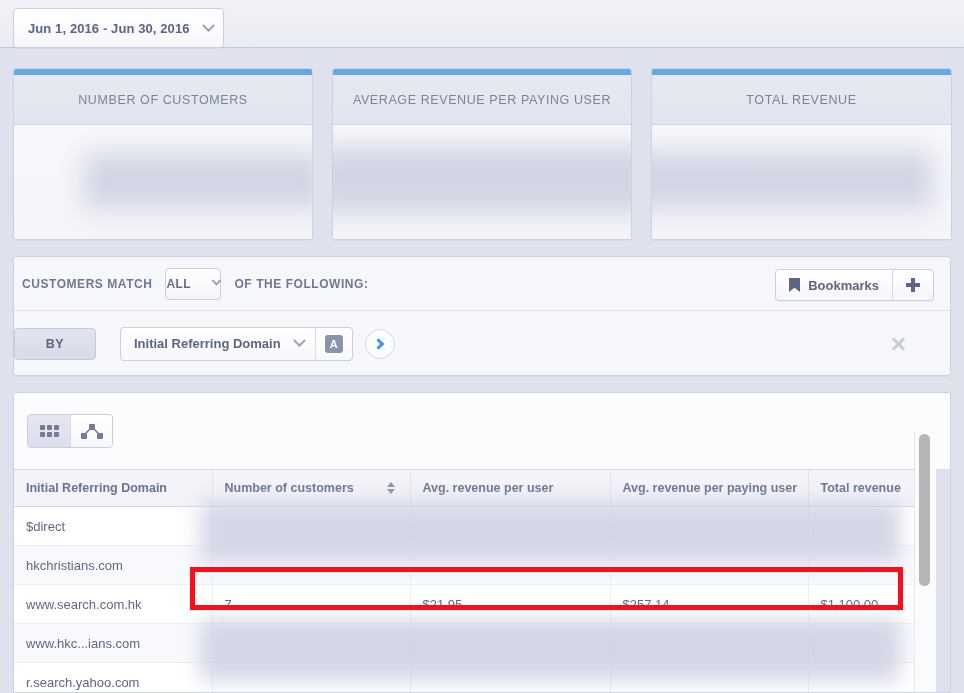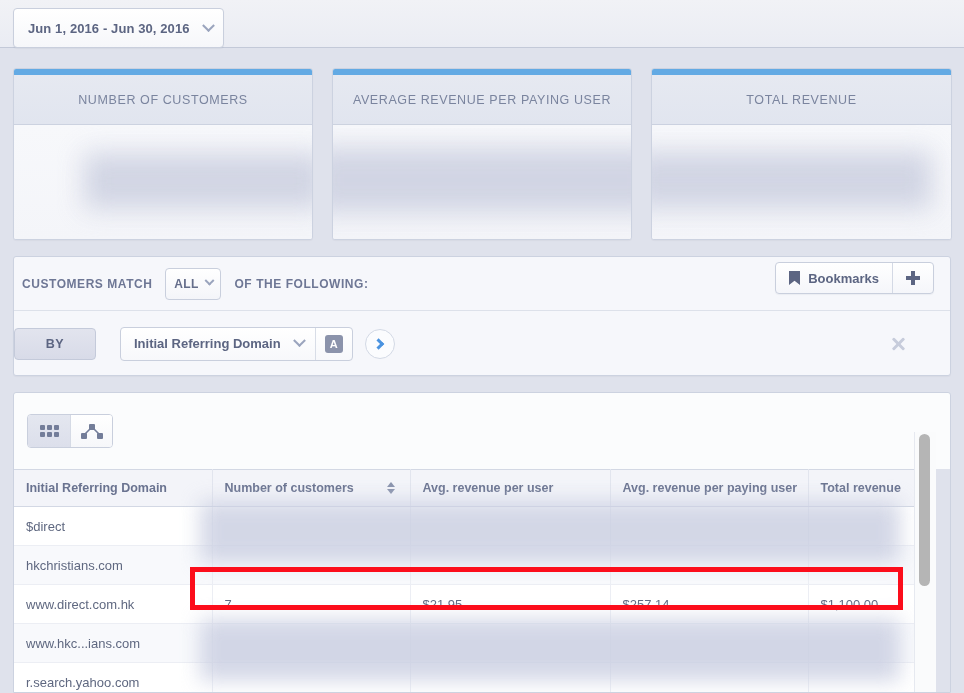--- a/index.html
+++ b/index.html
@@ -89,28 +89,28 @@
   }
   .match-label, .following-label {
     font-size:12px; color:#6e7795; letter-spacing:.55px; font-weight:bold;
     text-transform:uppercase; white-space:nowrap;
   }
   .all-select {
     margin:0 13px;
     height:32px; width:56px;
     background:linear-gradient(to bottom,#ffffff 0%,#f4f5f9 100%);
     border:1px solid #c9cfdd; border-radius:4px;
-    display:flex; align-items:center; justify-content:center; gap:7px;
+    display:flex; align-items:center; justify-content:space-between; gap:7px;
     cursor:pointer;
   }
   .all-select .sel-text { font-size:12px; font-weight:bold; color:#646d8a; letter-spacing:.4px;}
   .all-select .chev { width:7px; height:7px; border-width:2px; }
 
   .bookmarks-group {
-    position:absolute; right:16px; top:5px;
+    position:absolute; right:16px; top:12px;
     display:flex; height:32px;
     border:1px solid #c9cfdd; border-radius:4px; overflow:hidden;
     background:linear-gradient(to bottom,#ffffff 0%,#f5f6fa 100%);
     box-shadow:0 1px 1px rgba(40,50,80,.05);
   }
   .bm-btn {
     display:flex; align-items:center; gap:8px;
     padding:0 13px; cursor:pointer;
     border-right:1px solid #d4d9e5;
   }
@@ -388,21 +388,21 @@
       </tr>
       <tr class="alt">
         <td>hkchristians.com</td>
         <td></td>
         <td></td>
         <td></td>
         <td></td>
         <td></td>
       </tr>
       <tr>
-        <td>www.direct.com.hk</td>
+        <td>www.search.com.hk</td>
         <td>7</td>
         <td>$21.95</td>
         <td>$257.14</td>
         <td>$1,100.00</td>
         <td></td>
       </tr>
       <tr class="alt">
         <td>www.hkc...ians.com</td>
         <td></td>
         <td></td>

